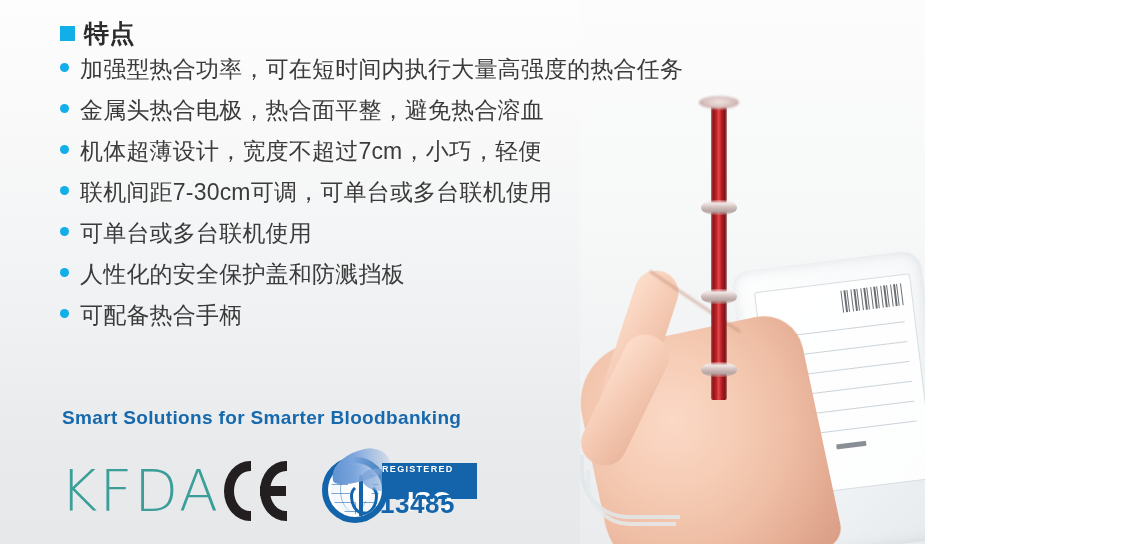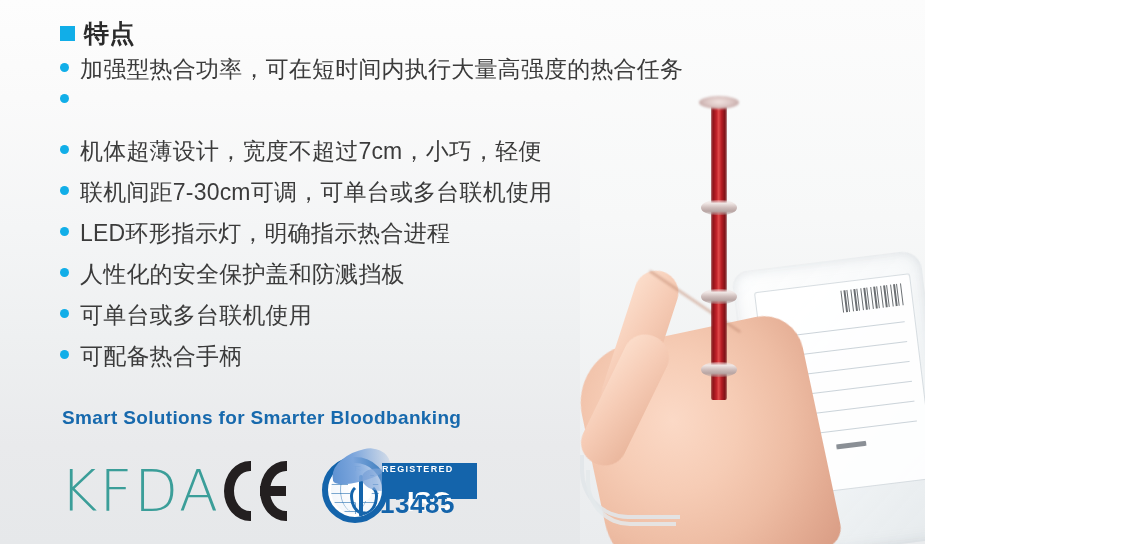--- a/index.html
+++ b/index.html
@@ -496,40 +496,37 @@
       <span class="heading-text">特点</span>
     </div>
 
     <ul class="features">
       <li class="feature">
         <span class="feature-dot"></span>
         <span class="feature-text">加强型热合功率，可在短时间内执行大量高强度的热合任务</span>
       </li>
       <li class="feature">
         <span class="feature-dot"></span>
+        <span class="feature-text">金属头热合电极，热合面平整，避免热合溶血</span>
       </li>
       <li class="feature">
         <span class="feature-dot"></span>
         <span class="feature-text">机体超薄设计，宽度不超过7cm，小巧，轻便</span>
       </li>
       <li class="feature">
         <span class="feature-dot"></span>
         <span class="feature-text">联机间距7-30cm可调，可单台或多台联机使用</span>
       </li>
       <li class="feature">
         <span class="feature-dot"></span>
-        <span class="feature-text">LED环形指示灯，明确指示热合进程</span>
+        <span class="feature-text">可单台或多台联机使用</span>
       </li>
       <li class="feature">
         <span class="feature-dot"></span>
         <span class="feature-text">人性化的安全保护盖和防溅挡板</span>
-      </li>
-      <li class="feature">
-        <span class="feature-dot"></span>
-        <span class="feature-text">可单台或多台联机使用</span>
       </li>
       <li class="feature">
         <span class="feature-dot"></span>
         <span class="feature-text">可配备热合手柄</span>
       </li>
     </ul>
 
     <div class="tagline">Smart Solutions for Smarter Bloodbanking</div>
 
     <div class="certs">

